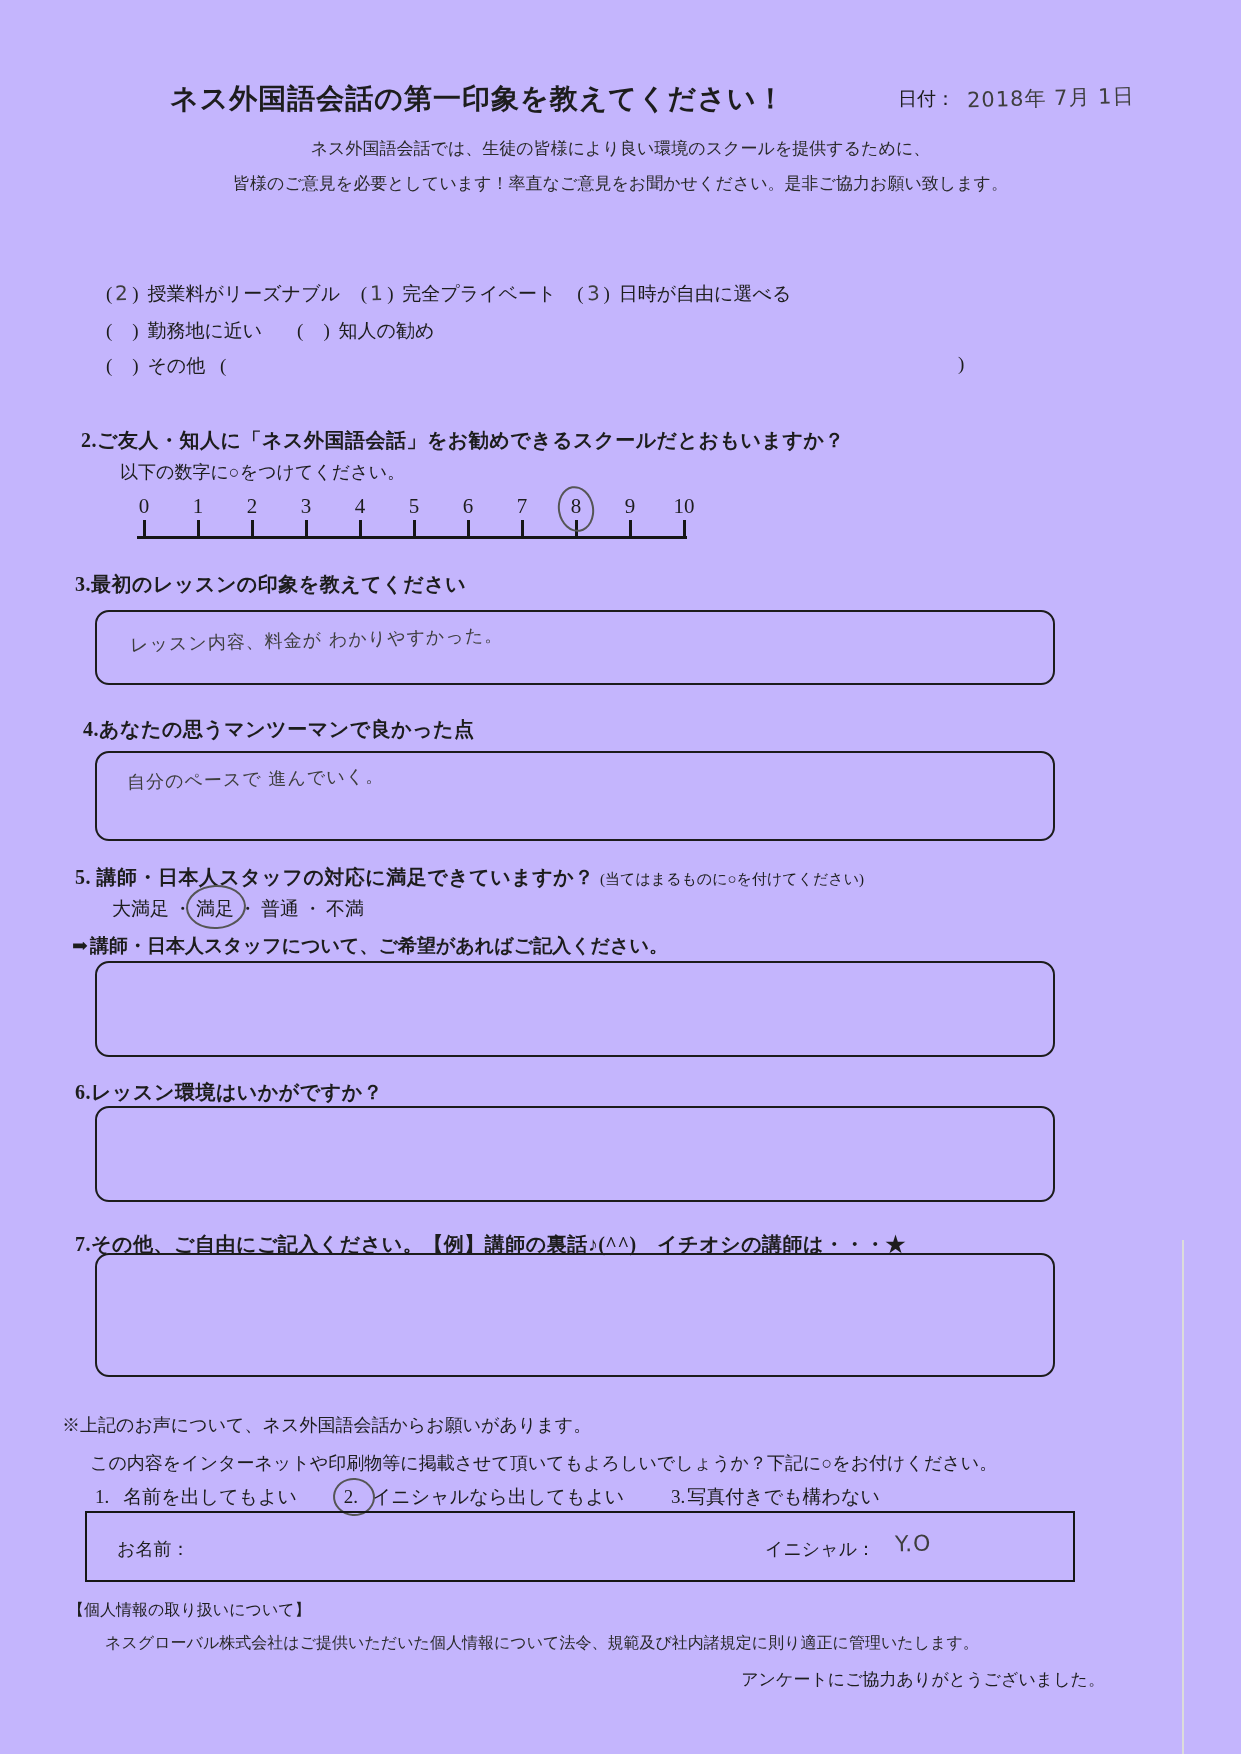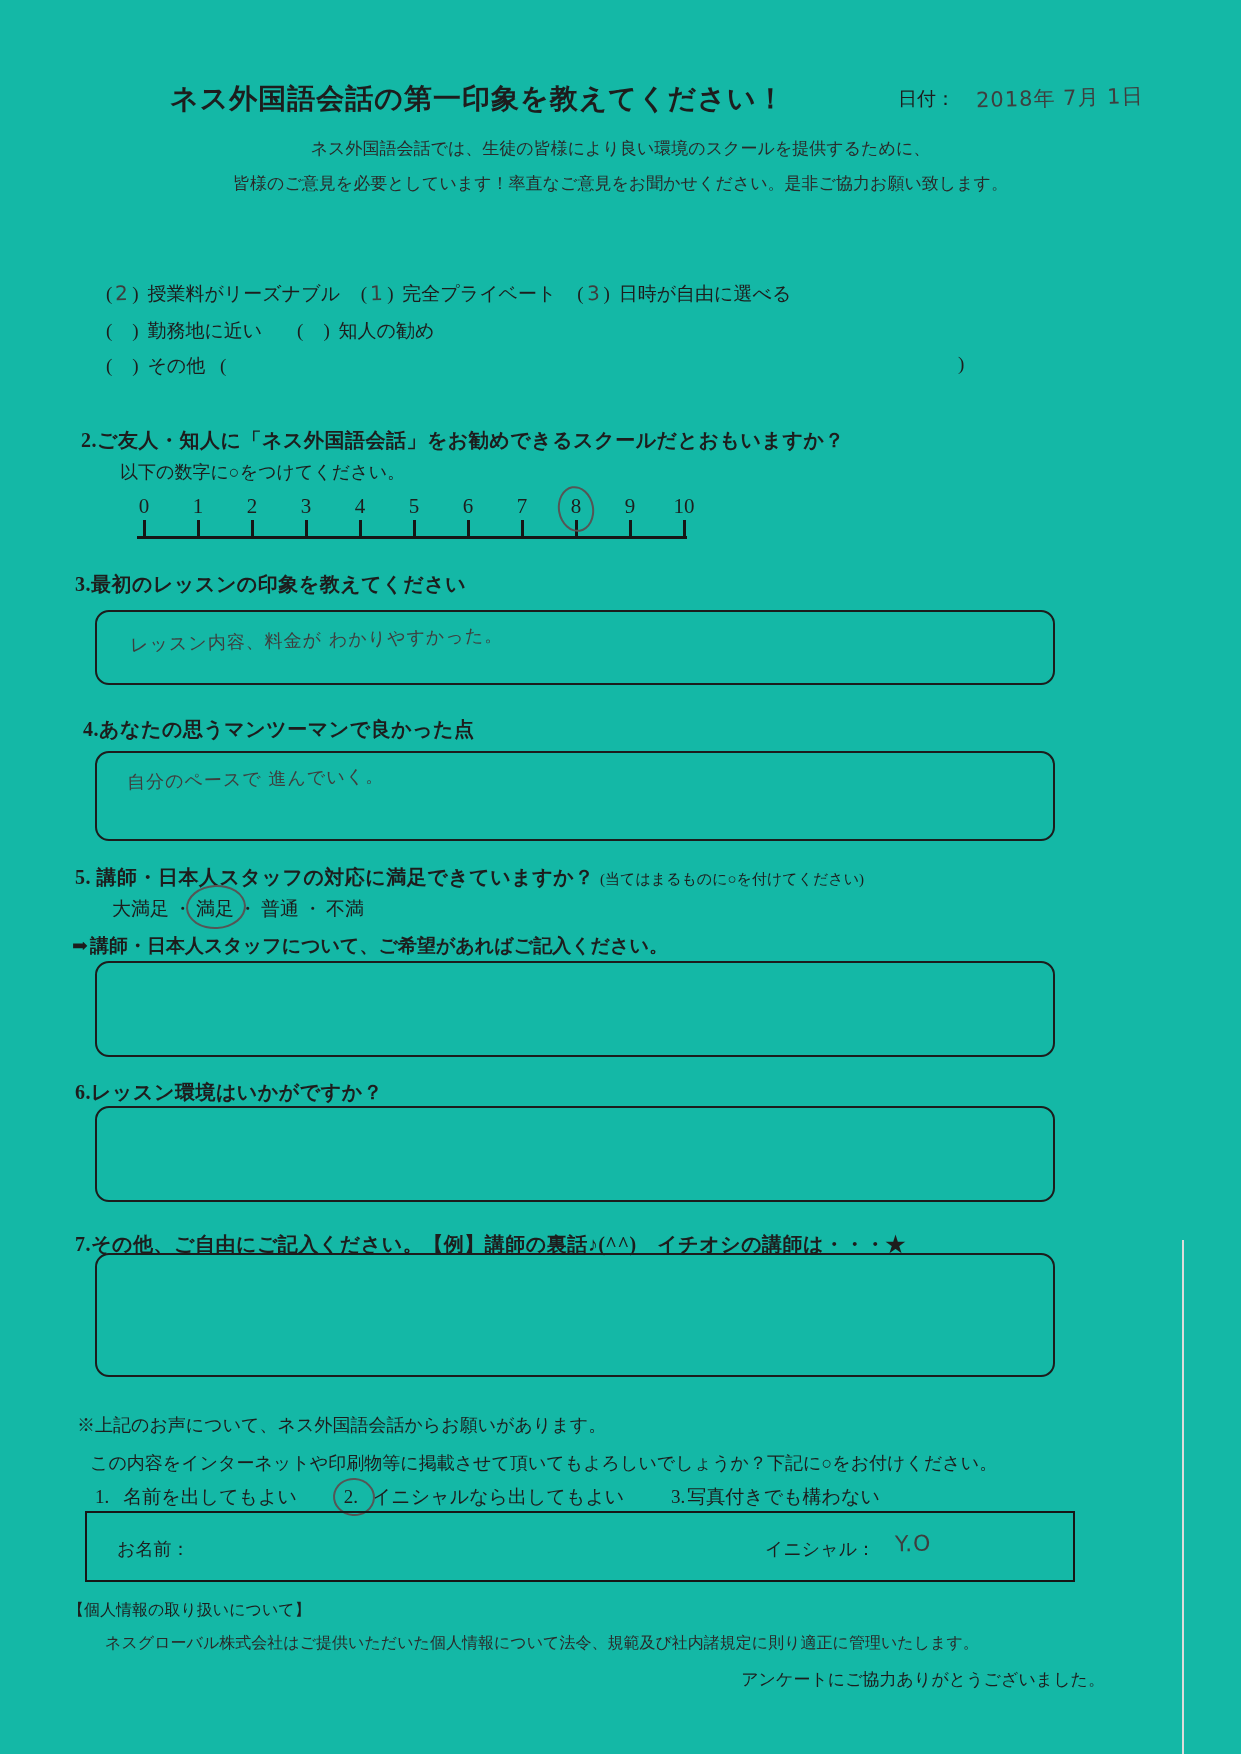--- a/index.html
+++ b/index.html
@@ -1,30 +1,30 @@
 <!DOCTYPE html>
 <html><head>
 <meta charset="utf-8">
 <style>
   * { margin:0; padding:0; box-sizing:border-box; }
   html,body { background:#e9e9e7; }
   .page {
     position:relative; width:1241px; height:1754px; margin:0 auto;
-    background:#14b8a6; color:#1d1d1d; overflow:hidden;
+    background:#c4b5fd; color:#1d1d1d; overflow:hidden;
     font-family:"Liberation Serif","DejaVu Serif",serif;
   }
   .abs { position:absolute; }
   .hand {
     font-family:"DejaVu Sans","Liberation Sans",sans-serif;
     color:#3e3e3e; letter-spacing:1px;
   }
   .tilt { display:inline-block; transform:rotate(-1.5deg); }
 
   .doc-title { font-size:28px; font-weight:700; letter-spacing:1px; }
-  .date-row { display:flex; align-items:baseline; gap:21px; }
+  .date-row { display:flex; align-items:baseline; gap:12px; }
   .date-label { font-size:19px; }
   .date-value { font-size:21px; }
   .intro { left:0; width:1241px; text-align:center; font-size:17px; color:#2a2a2a; }
 
   .q-title { font-size:20px; font-weight:700; letter-spacing:0.5px; }
   .q-note  { font-size:15px; font-weight:400; letter-spacing:0; }
   .opt-row { font-size:19px; white-space:nowrap; }
   .opt-group { margin-right:16px; }
   .paren { font-size:19px; }
   .rank-slot { display:inline-block; width:20px; text-align:center; font-size:20px; }
@@ -226,21 +226,21 @@
   <div class="abs q-title" style="left:75px; top:1079px;">6.レッスン環境はいかがですか？</div>
   <div class="abs answer-box" style="left:95px; top:1106px; width:960px; height:96px;">
     <span class="box-answer hand" style="left:30px; top:16px;"></span>
   </div>
 
   <div class="abs q-title" style="left:75px; top:1231px;">7.その他、ご自由にご記入ください。【例】講師の裏話♪(^^)　イチオシの講師は・・・★</div>
   <div class="abs answer-box" style="left:95px; top:1253px; width:960px; height:124px;">
     <span class="box-answer hand" style="left:30px; top:16px;"></span>
   </div>
 
-  <div class="abs consent-note" style="left:77px; top:1413px;">※上記のお声について、ネス外国語会話からお願いがあります。</div>
+  <div class="abs consent-note" style="left:62px; top:1413px;">※上記のお声について、ネス外国語会話からお願いがあります。</div>
   <div class="abs consent-question" style="left:90px; top:1451px;">この内容をインターネットや印刷物等に掲載させて頂いてもよろしいでしょうか？下記に○をお付けください。</div>
 
   <div class="abs consent-options" style="left:95px; top:1484px;">
     <span class="consent-opt">
       <span class="consent-num">
         
         <span>1.</span>
       </span><span>名前を出してもよい</span>
     </span>
     <span class="consent-opt">

